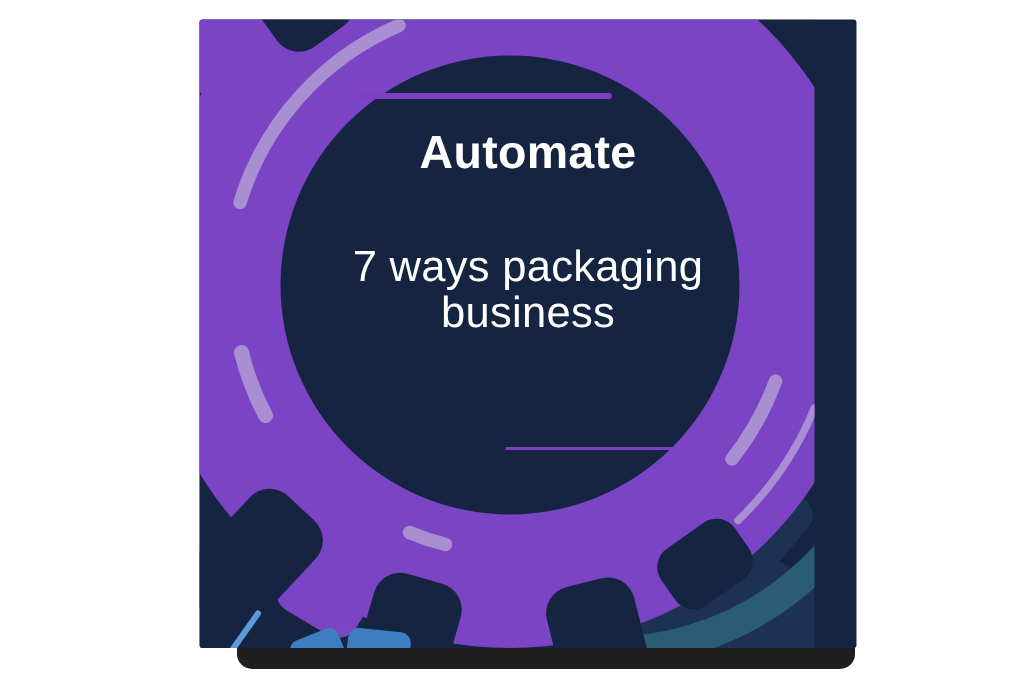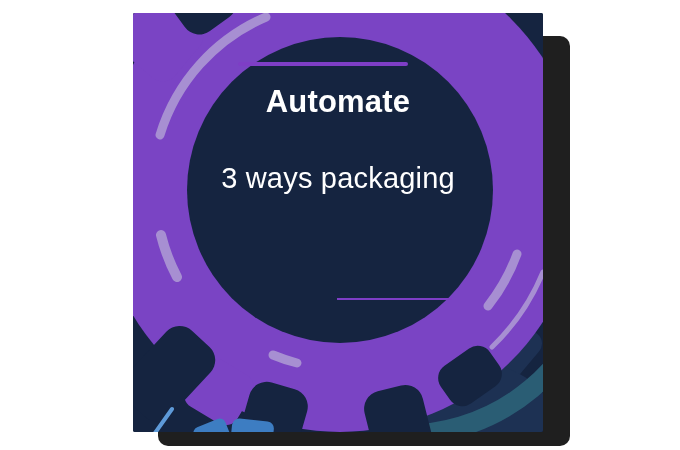--- a/index.html
+++ b/index.html
@@ -1,21 +1,21 @@
 <!DOCTYPE html>
 <html style="--page-bg: #ffffff; --navy: #152440; --purple: #7a44c4; --purple-rule: #7e3ec6; --lilac: #a78fd2; --teal: #2a5d74; --bg-gear-navy: #1d3153; --blue: #3d7dc2; --light-blue: #5e9ad8; --text: #ffffff; --shadow: #1f1f1f;"><head>
 <meta charset="utf-8">
 <style>
   html,body{margin:0;padding:0;background:var(--page-bg,#fff);}
   .stage{position:relative;width:680px;height:450px;overflow:hidden;
          font-family:"Liberation Sans",sans-serif;}
   .card-shadow{position:absolute;left:158px;top:36px;width:412px;height:410px;
          border-radius:10px;background:var(--shadow,#1f1f1f);}
   .card{position:absolute;left:133px;top:13px;width:410px;height:419px;
-         background:var(--navy,#152440);overflow:hidden;border-radius:2px;}
+         background:var(--navy,#152440);overflow:hidden;border-radius:2px;padding-left:28px;}
   .card svg{position:absolute;left:0;top:0;}
   .text-layer{position:absolute;left:0;top:0;width:100%;height:100%;z-index:2;}
   .rule{position:absolute;background:var(--purple-rule,#7e3ec6);}
   .rule-top{left:105px;top:49px;width:170px;height:4px;border-radius:2px;}
   .rule-bottom{left:204px;top:285px;width:115px;height:2px;}
   .heading{position:absolute;left:0;top:70px;width:100%;text-align:center;
          color:var(--text,#fff);font-weight:bold;font-size:31px;line-height:38px;
          letter-spacing:0.2px;}
   .subtitle{position:absolute;left:0;top:150px;width:100%;text-align:center;
          color:var(--text,#fff);font-weight:normal;font-size:29px;line-height:31px;
@@ -73,19 +73,20 @@
     </svg>
 
     <div class="text-layer">
       <div class="rule rule-top"></div>
 
       <div class="heading">
         <div>Automate</div>
       </div>
 
       <div class="subtitle">
-        <div>3 ways packaging</div>
+        <div>7 ways packaging</div>
+        <div>business</div>
       </div>
 
       <div class="rule rule-bottom"></div>
     </div>
   </div>
 </div>
 
 </body></html>

